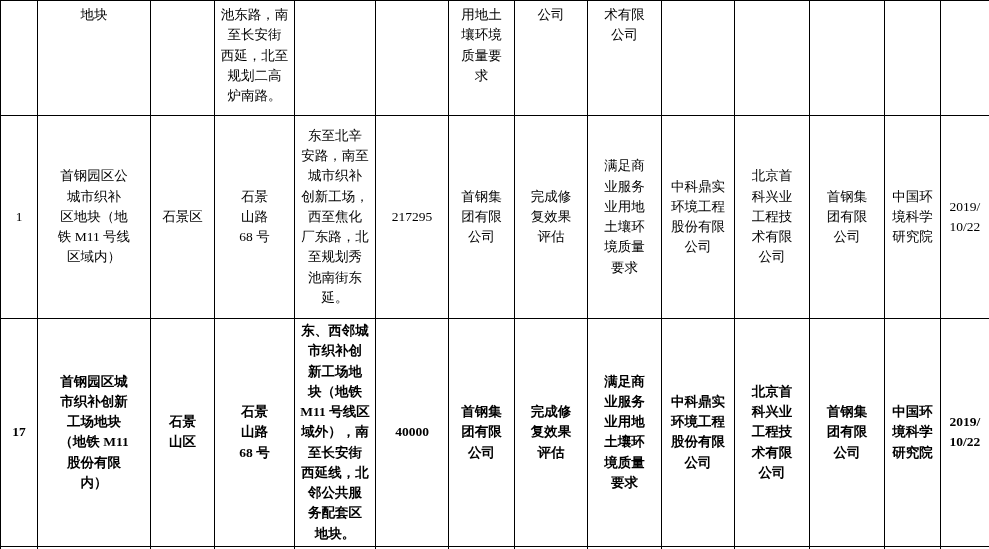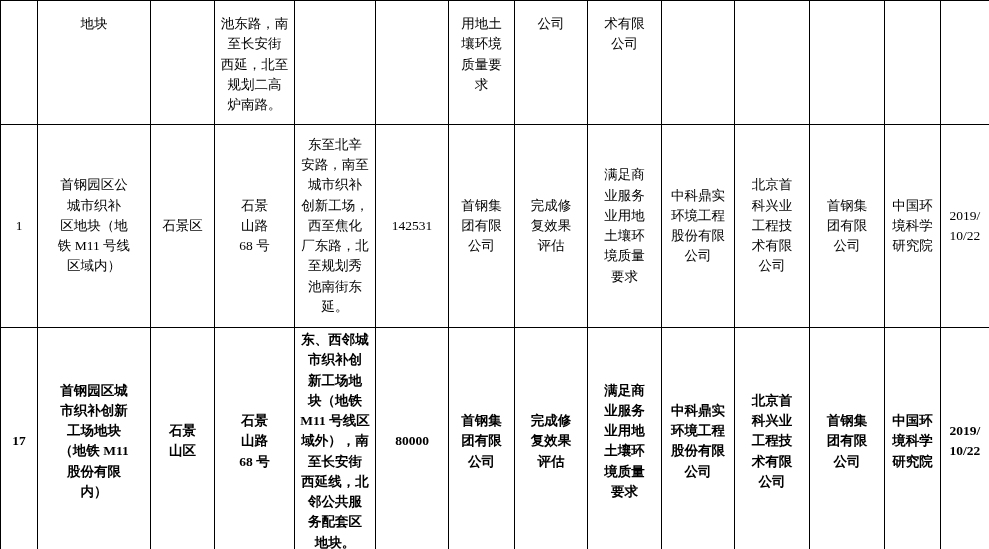--- a/index.html
+++ b/index.html
@@ -51,21 +51,21 @@
   col.c13 { width: 49px; }
 
   .cell-inner {
     display: block;
     white-space: pre-line;
   }
   
   tr.row-clip td {
     height: 104px;
     vertical-align: top;
-    padding-top: 17px;
+    padding-top: 8px;
   }
   tr.row-clip td .cell-inner {
     position: relative;
     top: -4px;
   }
   tr.row-16 td { height: 198px; }
   tr.row-17 td { height: 212px; font-weight: bold; }
   
   tr.row-18 td {
     height: 26px;
@@ -171,21 +171,21 @@
 安路，南至
 城市织补
 创新工场，
 西至焦化
 厂东路，北
 至规划秀
 池南街东
 延。</span>
           </td>
         <td>
-            <span class="cell-inner">142531</span>
+            <span class="cell-inner">217295</span>
           </td>
         <td>
             <span class="cell-inner">首钢集
 团有限
 公司</span>
           </td>
         <td>
             <span class="cell-inner">完成修
 复效果
 评估</span>
@@ -254,21 +254,21 @@
 块（地铁
 M11 号线区
 域外），南
 至长安街
 西延线，北
 邻公共服
 务配套区
 地块。</span>
           </td>
         <td>
-            <span class="cell-inner">80000</span>
+            <span class="cell-inner">40000</span>
           </td>
         <td>
             <span class="cell-inner">首钢集
 团有限
 公司</span>
           </td>
         <td>
             <span class="cell-inner">完成修
 复效果
 评估</span>

